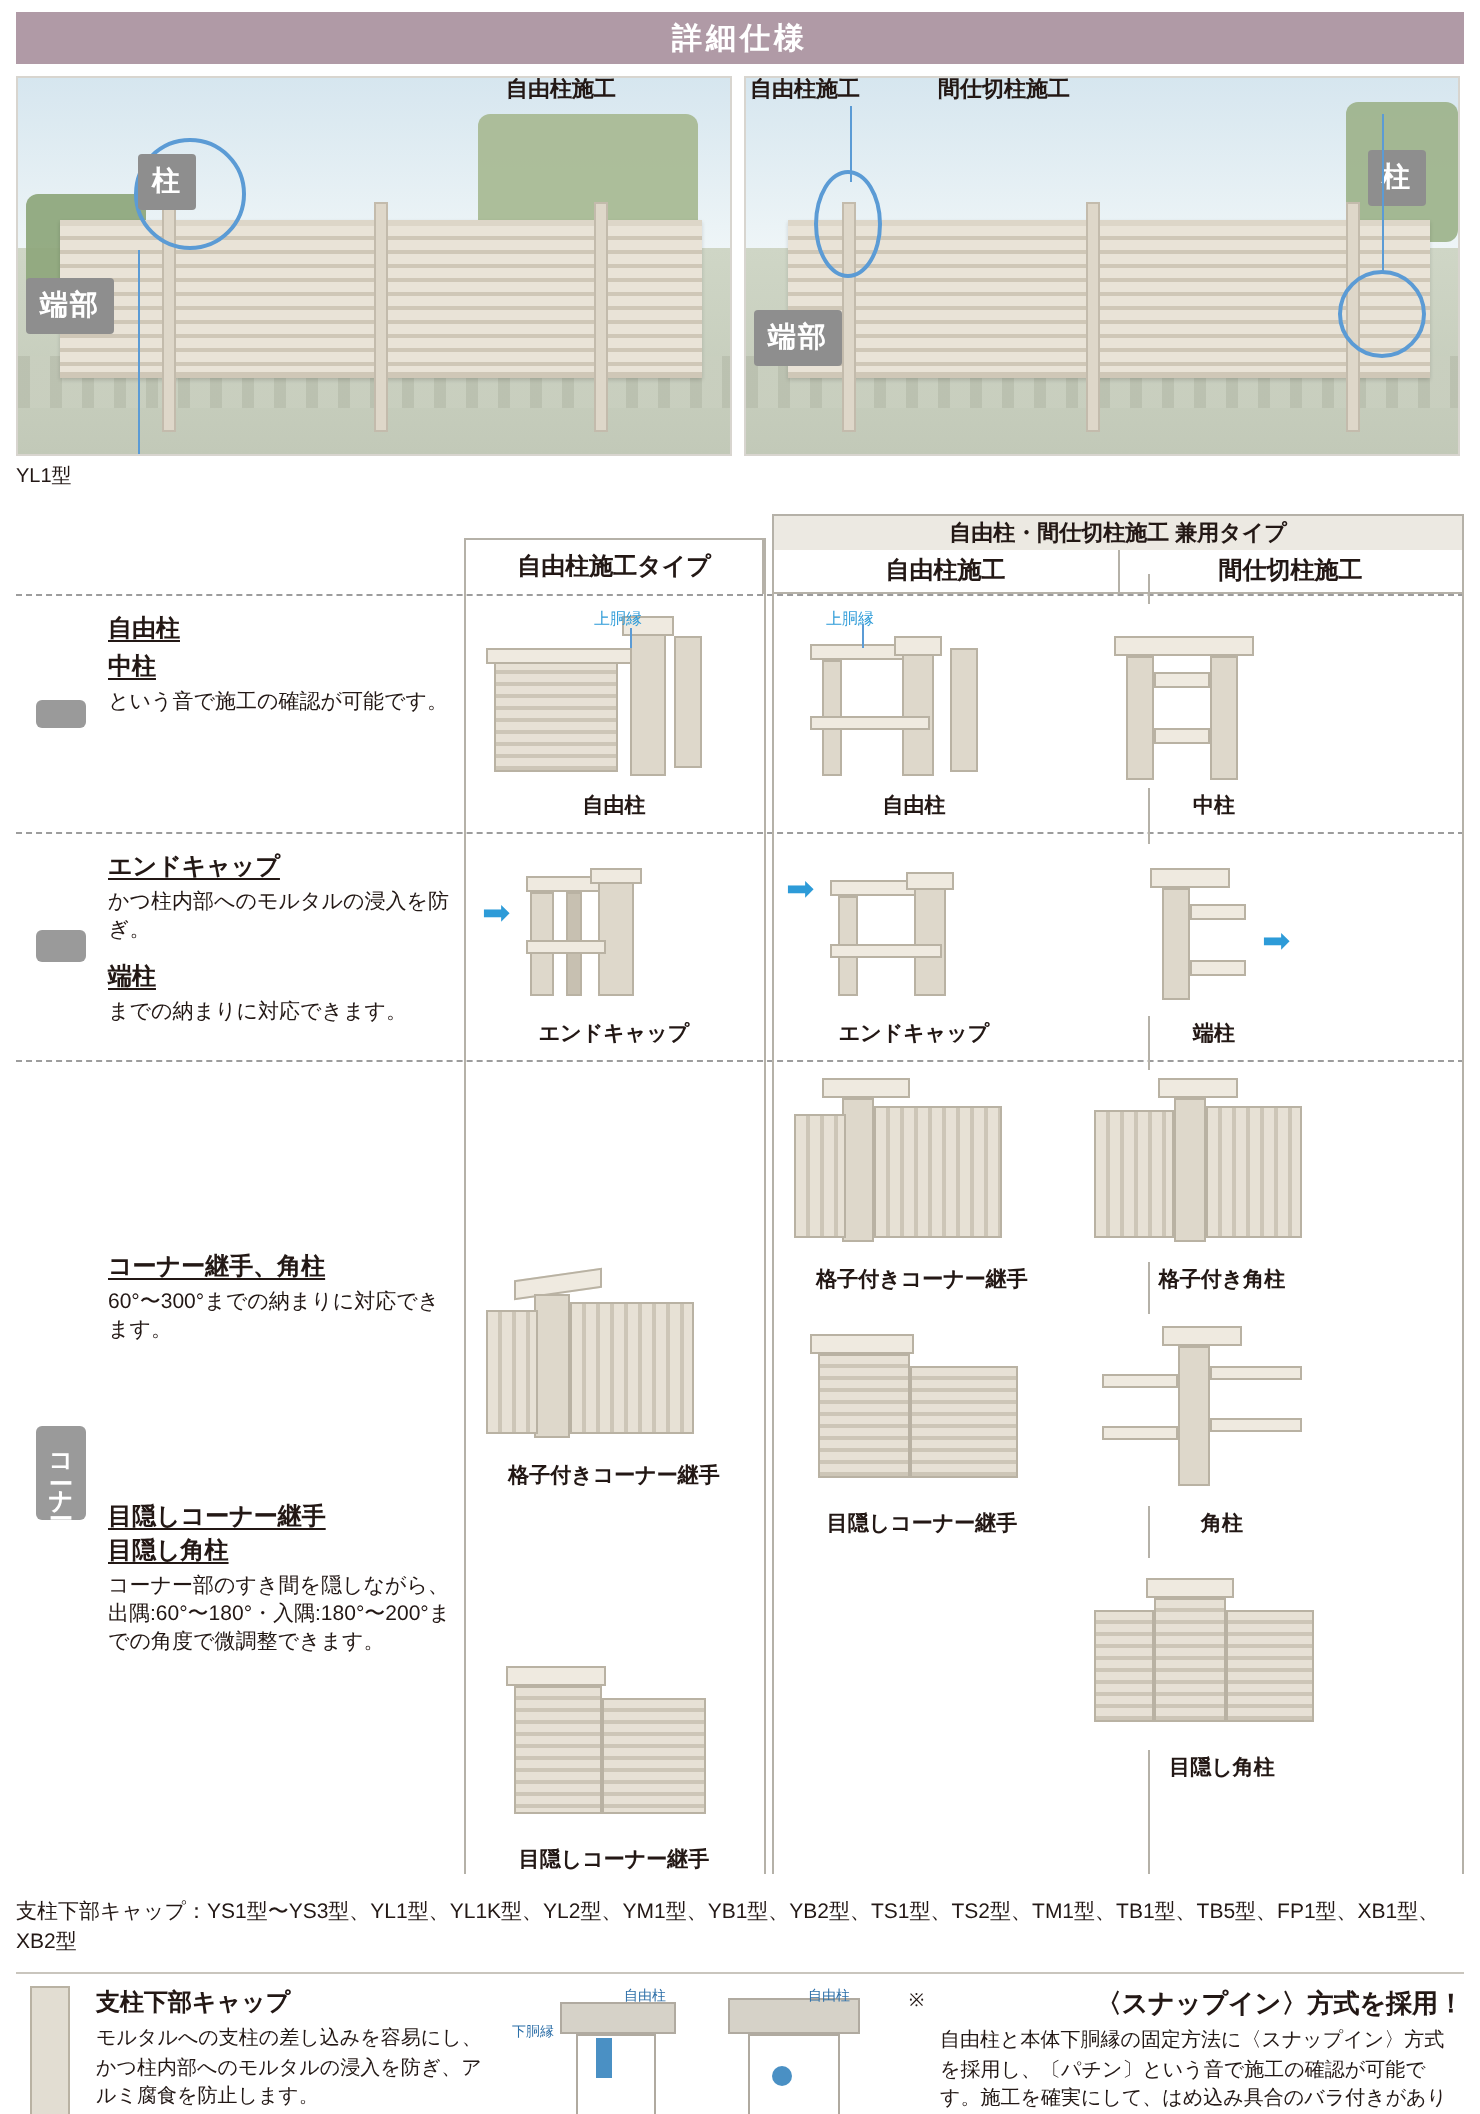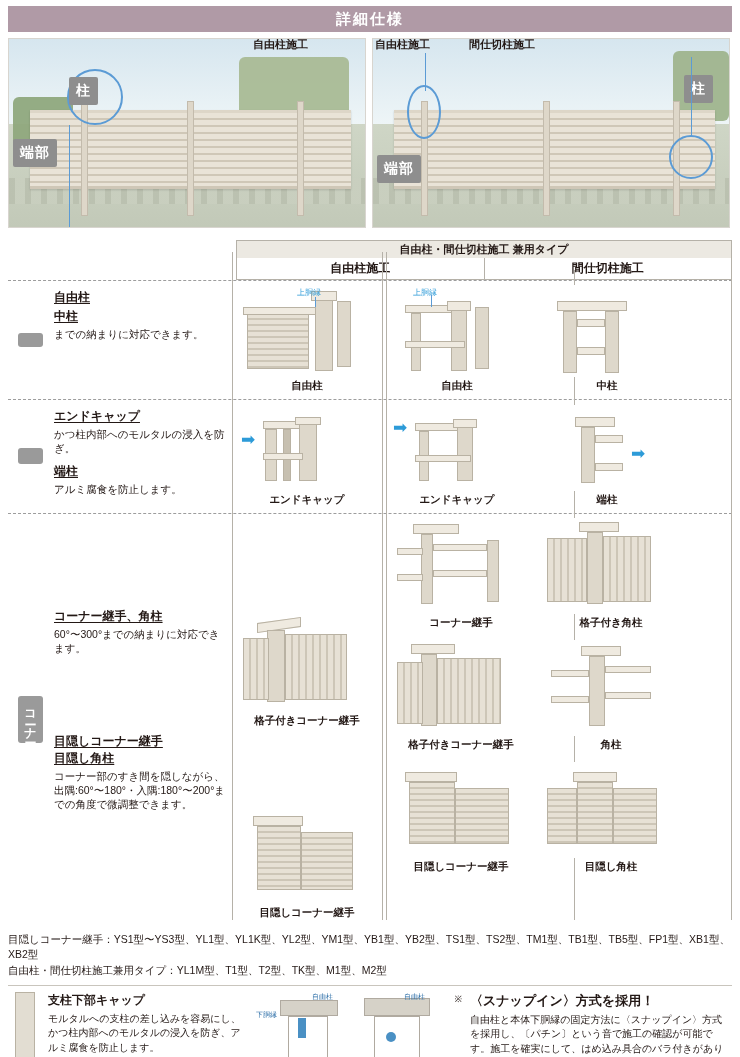--- a/index.html
+++ b/index.html
@@ -166,21 +166,21 @@
     display:flex; gap:6px;
     border-top:1px solid #c9c5bd; padding-top:6px;
   }
   .b1 { width:240px; display:flex; gap:6px; }
   .b2 { width:210px; position:relative; }
   .b3 { flex:1; }
   .capart { width:34px; }
   .capart .body { width:20px; height:78px; margin:0 auto; background:#e2ddd2; border:1px solid #b9b2a3; }
   .b1 h5, .b3 h5 { margin:0 0 3px 0; font-size:12px; font-weight:bold; }
   .b1 p { margin:0; font-size:10px; line-height:1.45; }
-  .b3 h5 { font-size:13px; }
+  .b3 h5 { font-size:13px;text-align:right; }
   .b3 p { margin:0 0 3px 0; font-size:10px; line-height:1.45; }
   .diagram { width:100%; height:86px; position:relative; background:#fff; border:0; }
   .dg { position:absolute; }
   .dg.blue { background:#4a90c4; }
   .dg.gray { background:#d6d2c8; border:1px solid #b0aaa0; }
   .dg.white { background:#fff; border:1px solid #b0aaa0; }
   .dglabel { position:absolute; font-size:7px; color:#2d6fa8; }
   .star { position:absolute; font-size:9px; }
 </style>
 </head>
@@ -201,20 +201,21 @@
       <div class="postline" style="left:72px;"></div>
       <div class="postline" style="left:178px;"></div>
       <div class="postline" style="left:288px;"></div>
 
       <div class="callout" style="left:58px;top:30px;width:56px;height:56px;"></div>
       <div class="tagbox" style="left:60px;top:38px;">柱</div>
       <div class="tagbox" style="left:4px;top:100px;">端部</div>
       <div class="lead" style="left:60px;top:86px;width:1px;height:110px;"></div>
       <div class="photo-cap" style="left:244px;top:-2px;">自由柱施工</div>
     </div>
+    <div class="photo-label">YL1型</div>
   </div>
 
   <div class="photo-card right">
     <div class="photo">
       <div class="sky"></div>
       <div class="ground"></div>
       <div class="hedge" style="left:300px;top:12px;width:56px;height:70px;background:#9fb48d;"></div>
       <div class="railbase"></div>
       <div class="fence"></div>
       <div class="postline" style="left:48px;"></div>
@@ -235,37 +236,38 @@
 <div class="spec">
 
   <div class="sep" style="left:224px;top:14px;bottom:6px;"></div>
   <div class="sep" style="left:374px;top:14px;bottom:6px;"></div>
   <div class="sep" style="left:378px;top:14px;bottom:6px;"></div>
   <div class="sep" style="left:566px;top:32px;bottom:6px;"></div>
   <div class="sep" style="left:723px;top:14px;bottom:6px;"></div>
 
   <div class="spec-head">
     <div class="lblcol"></div>
+    <div class="head-free">自由柱施工タイプ</div>
     <div class="head-dual-wrap">
       <div class="head-dual-top">自由柱・間仕切柱施工 兼用タイプ</div>
       <div class="head-dual-bot">
         <div>自由柱施工</div>
         <div>間仕切柱施工</div>
       </div>
     </div>
   </div>
 
   <div class="row firstrow">
     <div class="cat">
       <span class="pill">柱</span>
     </div>
     <div class="desc">
       <h4>自由柱</h4>
       <h4>中柱</h4>
-      <p>までの納まりに対応できます。</p>
+      <p>という音で施工の確認が可能です。</p>
     </div>
     <div class="cells">
       <div class="cell">
         <div class="art">
           <div class="slats" style="left:6px;top:28px;width:62px;height:56px;"></div>
           <div class="bar light" style="left:2px;top:22px;width:74px;height:8px;"></div>
           <div class="bar" style="left:74px;top:12px;width:18px;height:74px;"></div>
           <div class="bar light" style="left:70px;top:6px;width:26px;height:10px;"></div>
           <div class="bar" style="left:96px;top:16px;width:14px;height:66px;"></div>
           <div class="minilabel" style="left:56px;top:2px;">上胴縁</div>
@@ -300,21 +302,21 @@
   </div>
 
   <div class="row">
     <div class="cat">
       <span class="pill">端部</span>
     </div>
     <div class="desc">
       <h4>エンドキャップ</h4>
       <p>かつ柱内部へのモルタルの浸入を防ぎ。</p>
       <h4>端柱</h4>
-      <p>アルミ腐食を防止します。</p>
+      <p>までの納まりに対応できます。</p>
     </div>
     <div class="cells">
       <div class="cell">
         <div class="art small">
           <div class="bluearrow" style="left:0px;top:26px;">➡</div>
           <div class="bar light" style="left:22px;top:16px;width:40px;height:8px;"></div>
           <div class="bar" style="left:24px;top:24px;width:12px;height:52px;"></div>
           <div class="bar dark" style="left:42px;top:24px;width:8px;height:52px;"></div>
           <div class="bar" style="left:58px;top:18px;width:18px;height:58px;"></div>
           <div class="bar light" style="left:54px;top:12px;width:26px;height:8px;"></div>
@@ -379,32 +381,20 @@
             <div class="slats" style="left:16px;top:18px;width:44px;height:64px;"></div>
             <div class="slats" style="left:60px;top:24px;width:52px;height:58px;"></div>
           </div>
           <div class="cap">目隠しコーナー継手</div>
         </div>
       </div>
 
       <div class="cellcol c2">
         <div class="cell">
           <div class="art tall">
-            <div class="bar light" style="left:18px;top:6px;width:46px;height:10px;"></div>
-            <div class="bar" style="left:26px;top:16px;width:12px;height:70px;"></div>
-            <div class="bar light" style="left:38px;top:26px;width:54px;height:7px;"></div>
-            <div class="bar light" style="left:38px;top:52px;width:54px;height:7px;"></div>
-            <div class="bar light" style="left:2px;top:30px;width:26px;height:7px;"></div>
-            <div class="bar light" style="left:2px;top:56px;width:26px;height:7px;"></div>
-            <div class="bar" style="left:92px;top:22px;width:12px;height:62px;"></div>
-          </div>
-          <div class="cap">コーナー継手</div>
-        </div>
-        <div class="cell">
-          <div class="art tall">
             <div class="bar light" style="left:16px;top:4px;width:44px;height:10px;"></div>
             <div class="bar" style="left:26px;top:14px;width:16px;height:72px;"></div>
             <div class="vslats" style="left:42px;top:18px;width:64px;height:66px;"></div>
             <div class="vslats" style="left:2px;top:22px;width:26px;height:62px;"></div>
           </div>
           <div class="cap">格子付きコーナー継手</div>
         </div>
         <div class="cell">
           <div class="art tall">
             <div class="bar light" style="left:10px;top:10px;width:52px;height:10px;"></div>
@@ -444,22 +434,21 @@
             <div class="slats" style="left:2px;top:26px;width:30px;height:56px;"></div>
           </div>
           <div class="cap">目隠し角柱</div>
         </div>
       </div>
     </div>
   </div>
 </div>
 
 <div class="typelist">
-  <div>目隠しコーナー継手：YS1型〜YS3型、YL1型、YL1K型、YL2型、YM1型、YB1型、YB2型、TS1型、TS2型、TM1型、TB1型、TB5型、FP1型、XB1型、XB2型</div>
-  <div>自由柱・間仕切柱施工兼用タイプ：YL1M型、T1型、T2型、TK型、M1型、M2型</div>
+  <div>支柱下部キャップ：YS1型〜YS3型、YL1型、YL1K型、YL2型、YM1型、YB1型、YB2型、TS1型、TS2型、TM1型、TB1型、TB5型、FP1型、XB1型、XB2型</div>
 </div>
 
 <div class="bottom">
 
   <div class="b1">
     <div class="capart">
       <div class="body"></div>
 
     </div>
     <div style="flex:1">

